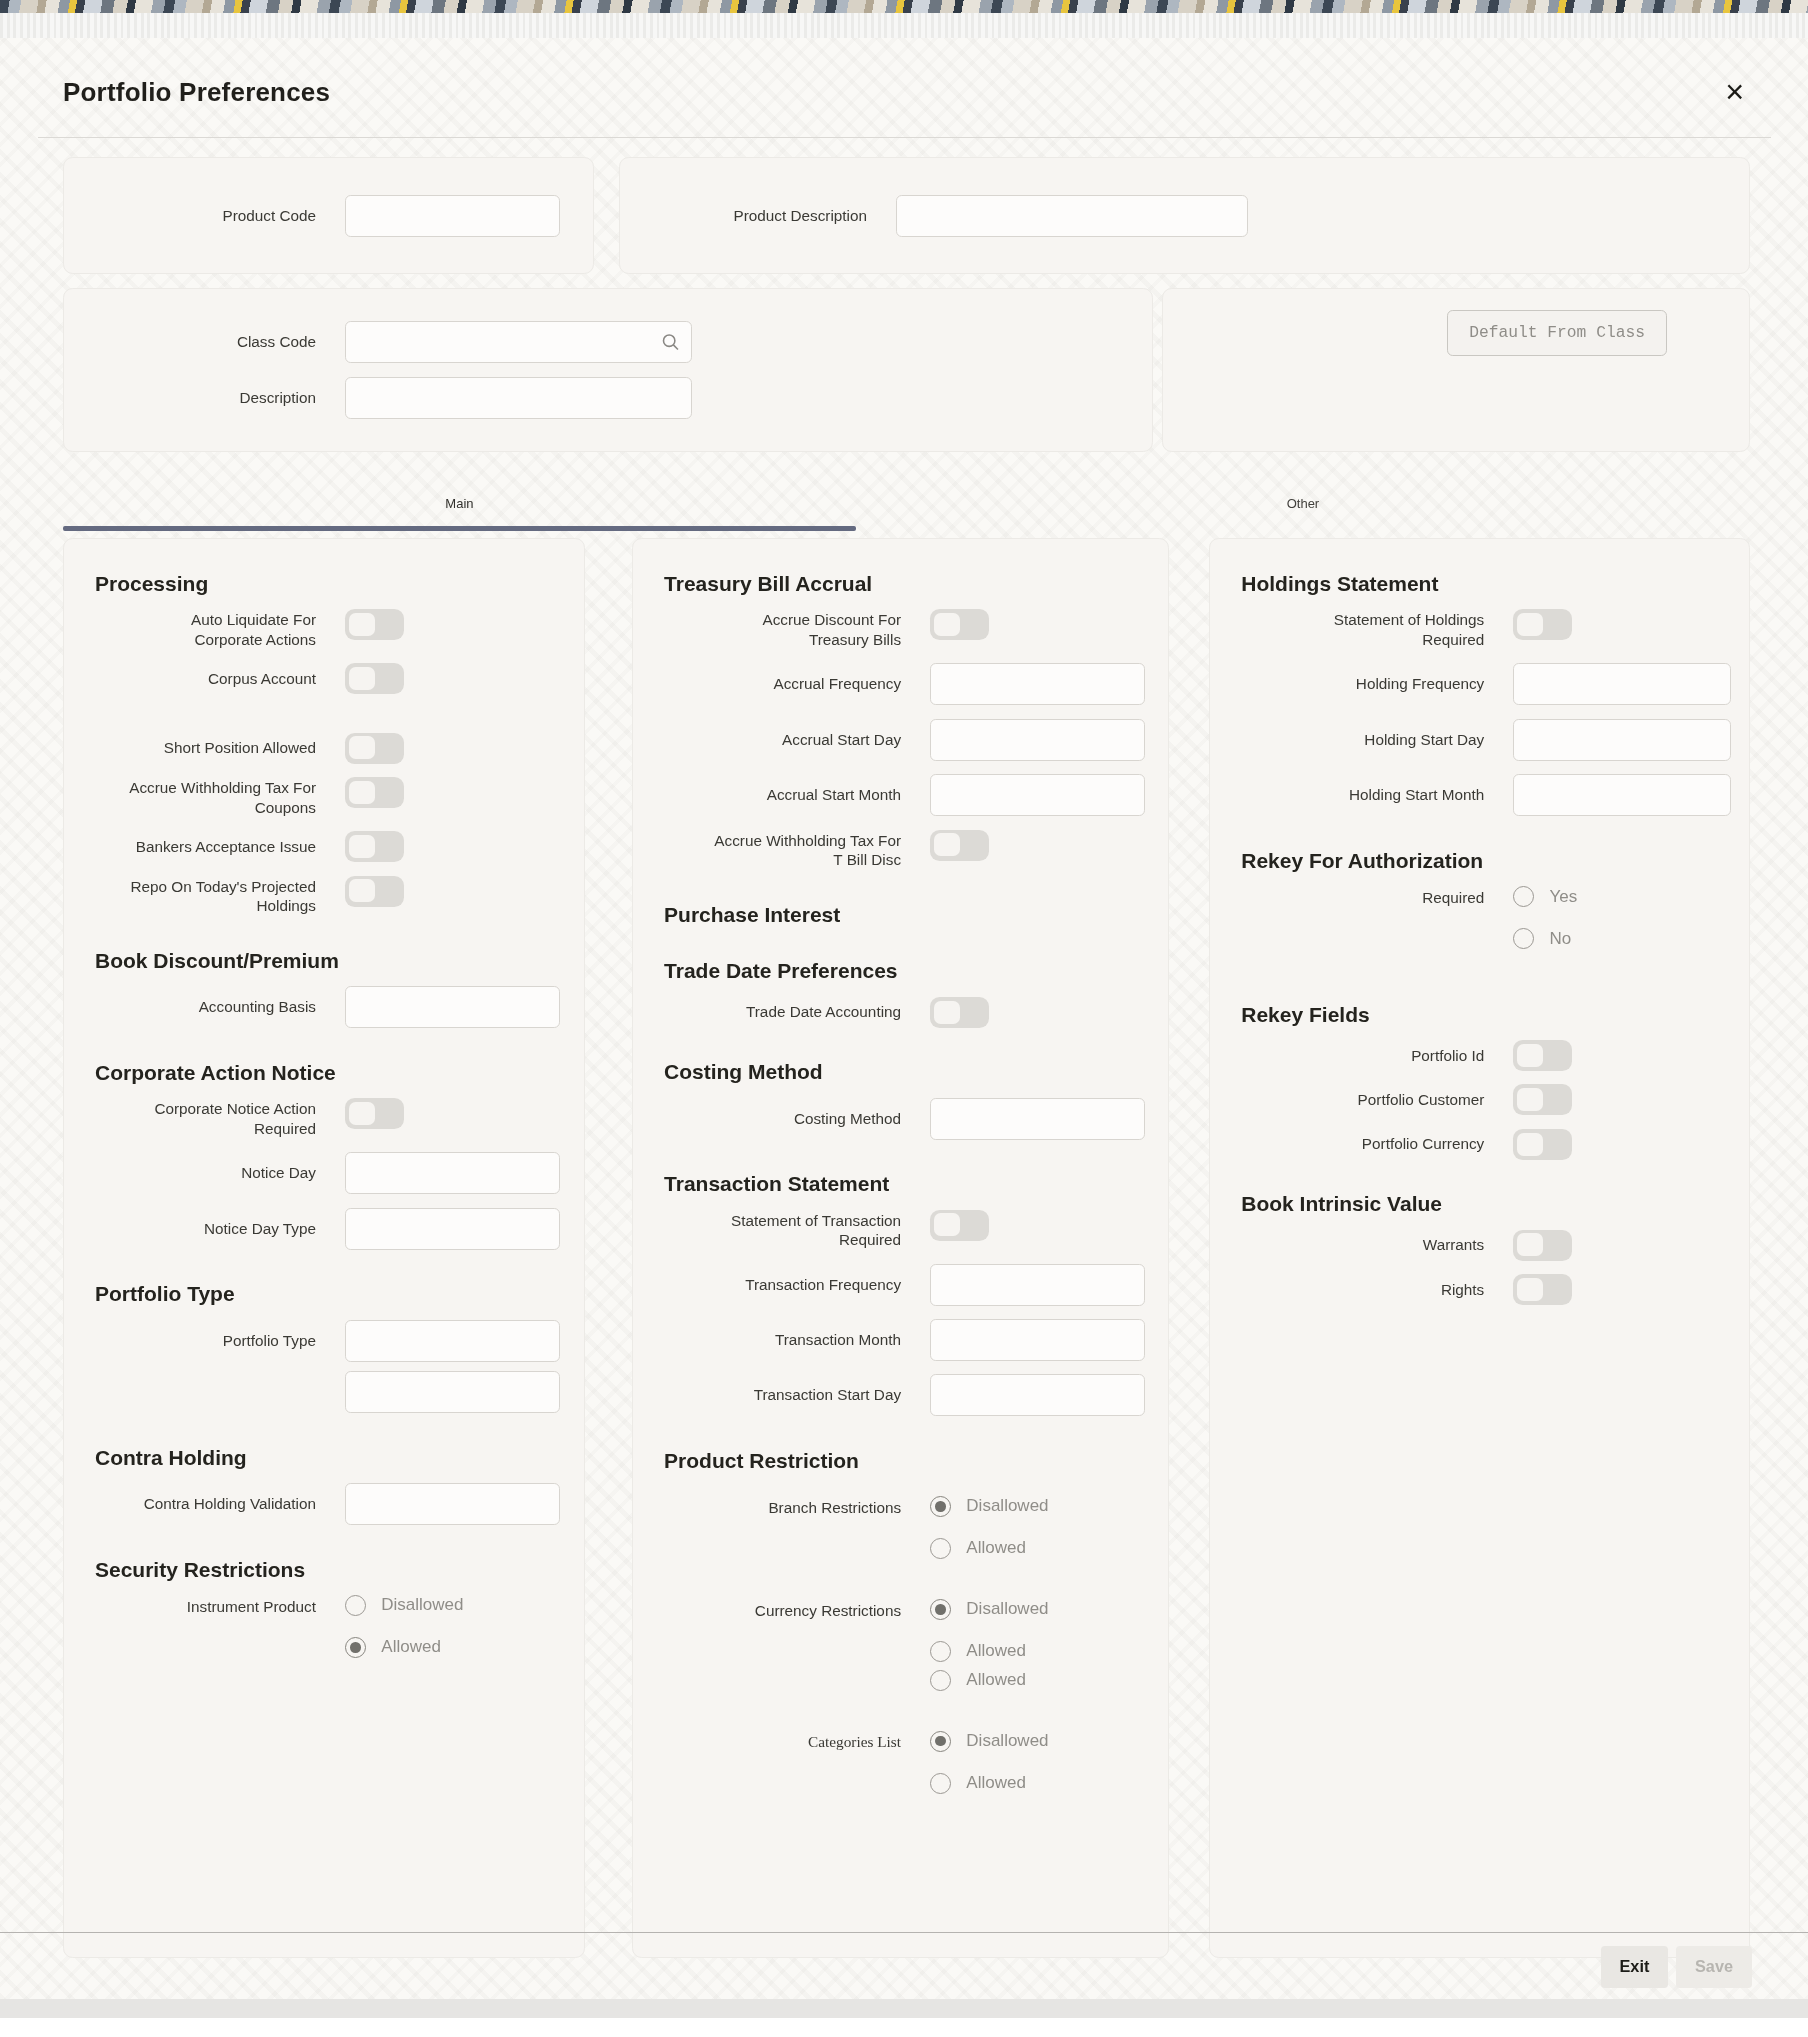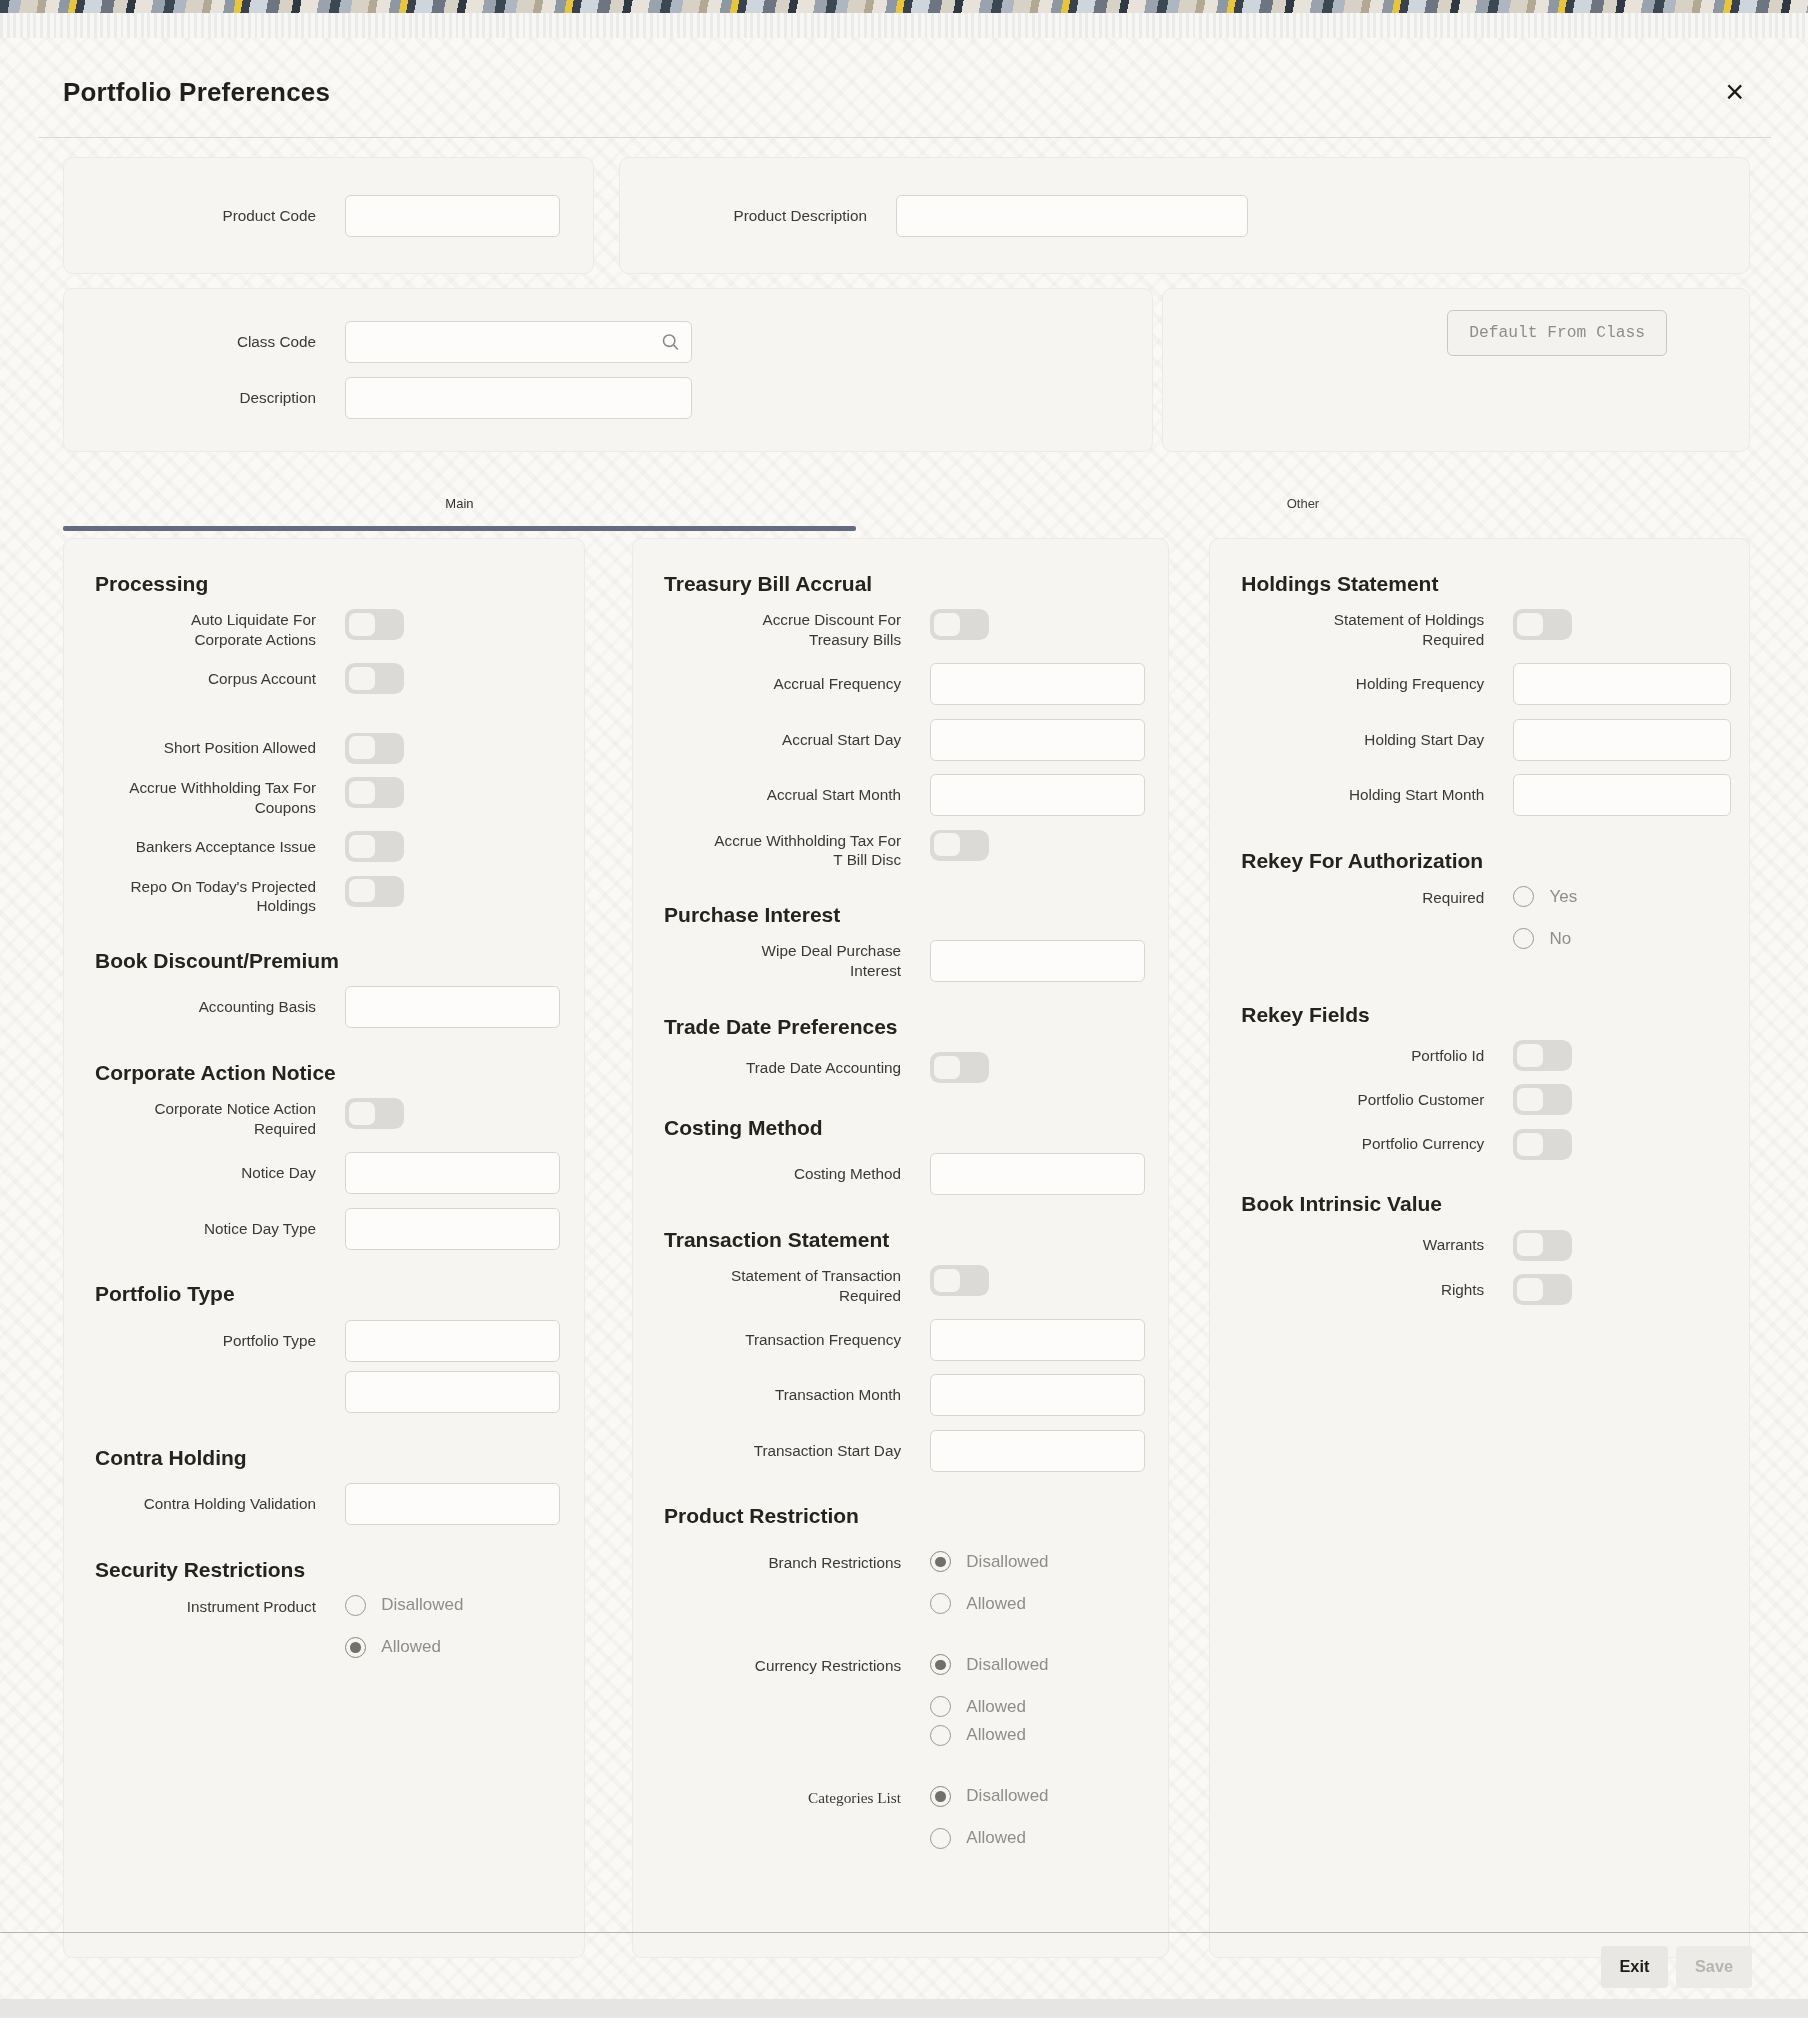--- a/index.html
+++ b/index.html
@@ -338,25 +338,20 @@
       </div>
       <div class="field-row align-top">
         <div class="f-label">Accrue Withholding Tax For T Bill Disc</div>
         <div class="gap30"></div>
         <div class="toggle">
             <div class="knob"></div>
           </div>
       </div>
 
       <div class="sec-title">Purchase Interest</div>
-      <div class="field-row align-top">
-        <div class="f-label">Wipe Deal Purchase Interest</div>
-        <div class="gap30"></div>
-        <input class="txt-input" type="text" value="" style="">
-      </div>
 
       <div class="sec-title">Trade Date Preferences</div>
       <div class="field-row">
         <div class="f-label">Trade Date Accounting</div>
         <div class="gap30"></div>
         <div class="toggle">
             <div class="knob"></div>
           </div>
       </div>
 

